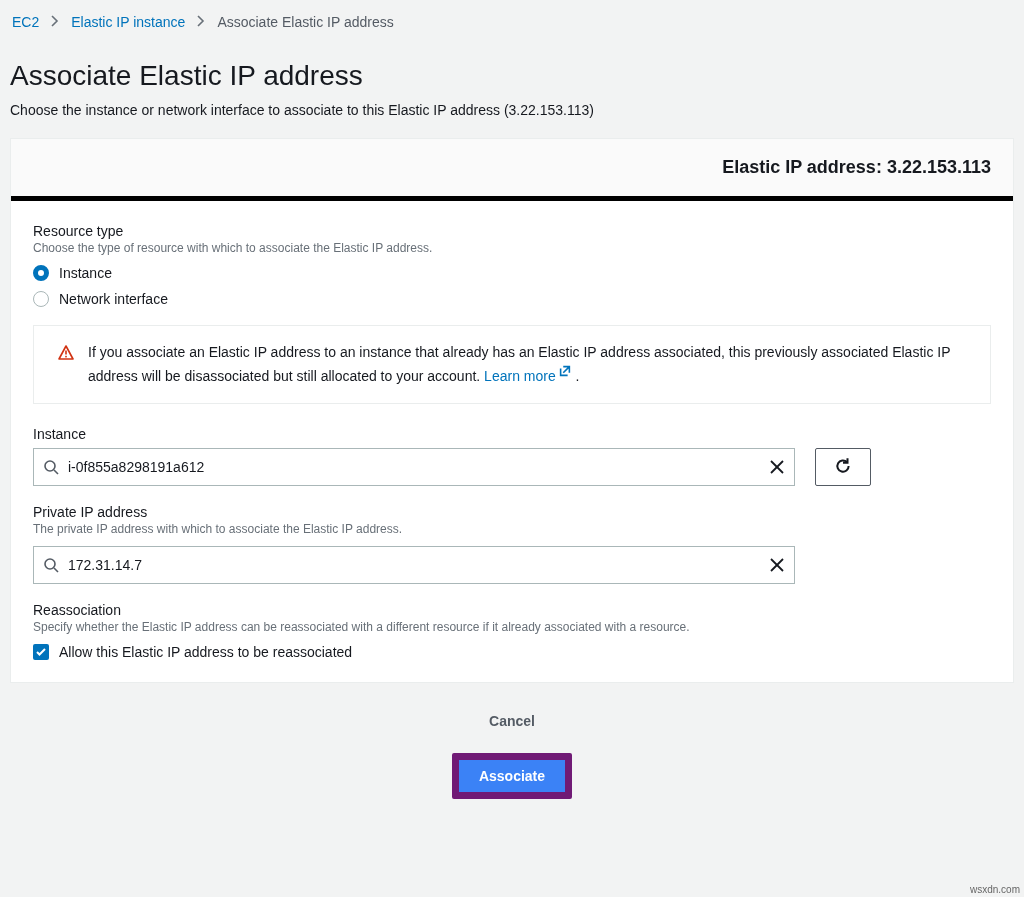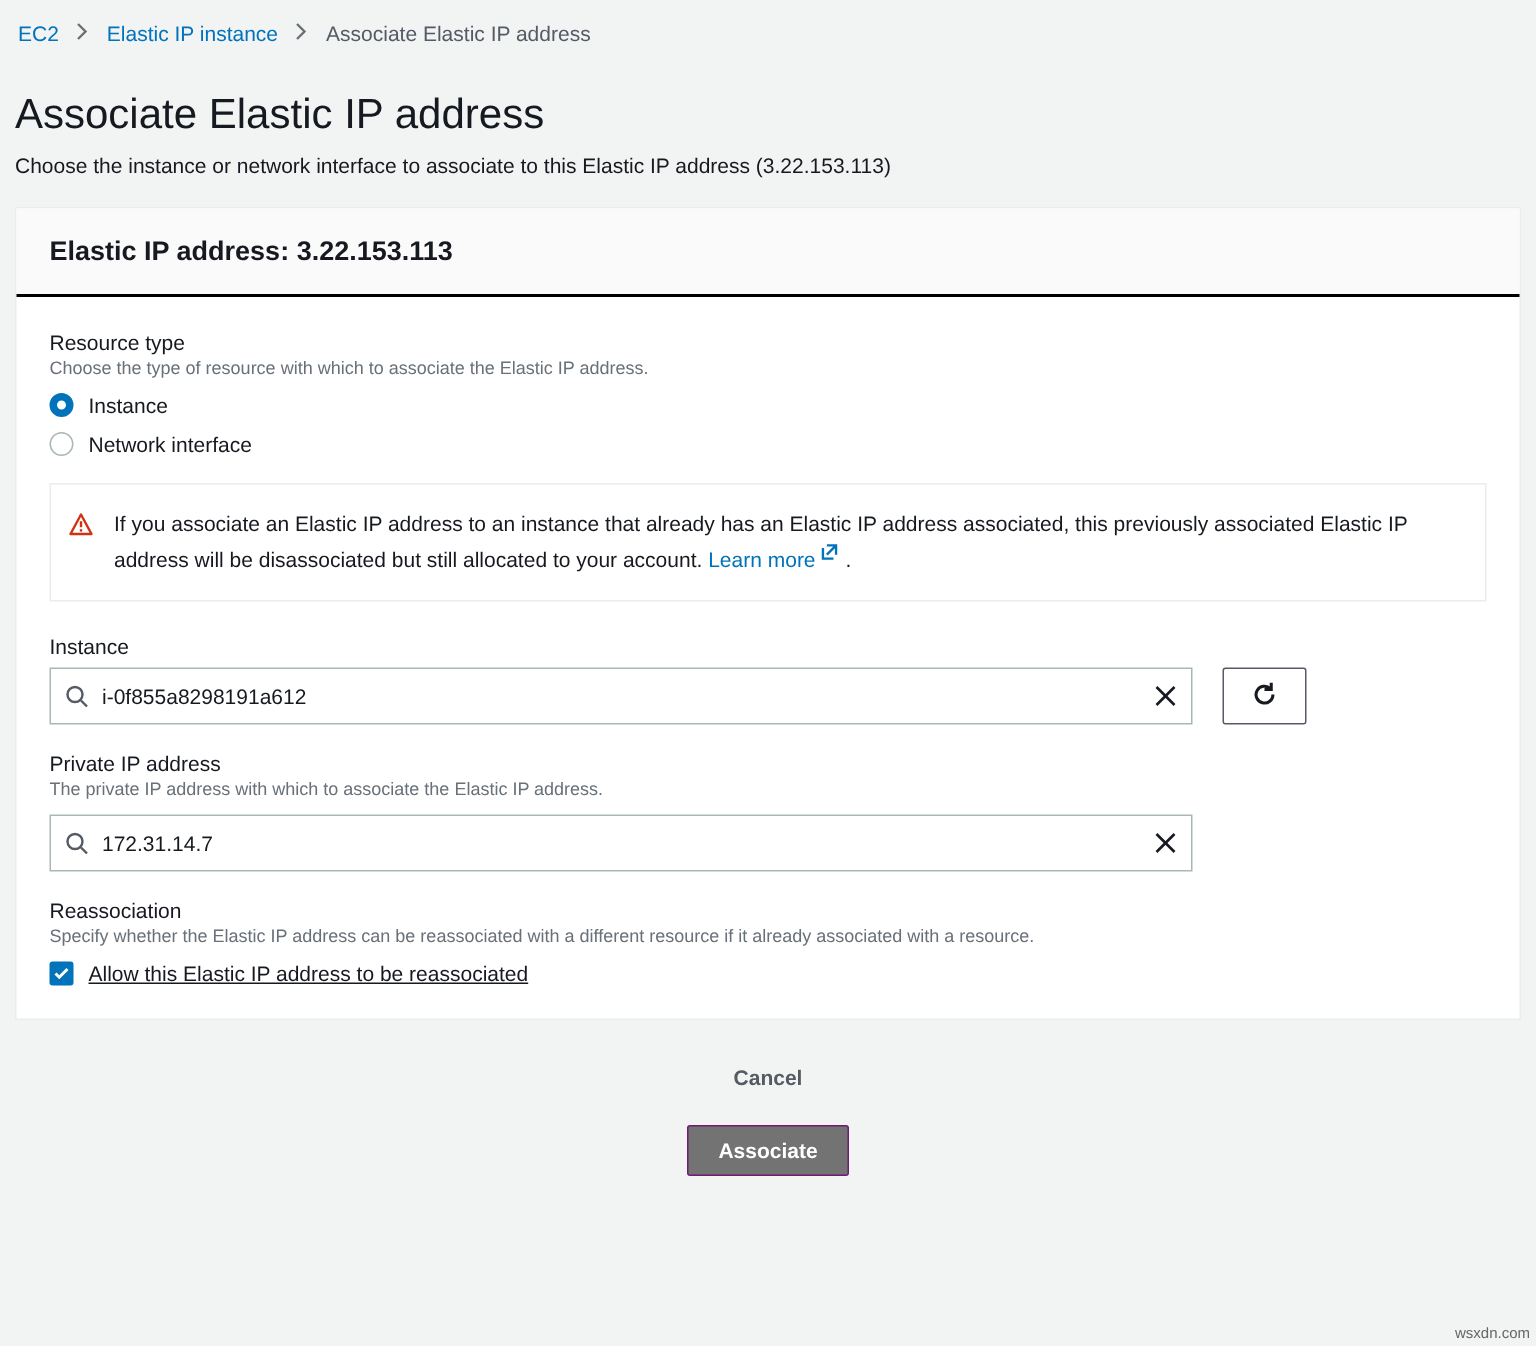--- a/index.html
+++ b/index.html
@@ -33,40 +33,41 @@
     color: #16191f;
     font-size: 14px;
   }
   .panel {
     background: #fff;
     border: 1px solid #eaeded;
     margin: 0 10px;
   }
   .panel-header {
     background: #fafafa;
-    border-bottom: 2px solid #000000;
+    border-bottom: 5px solid #000000;
     padding: 18px 22px;
     font-size: 18px;
     font-weight: 700;
+    text-align: right;
   }
   .panel-body { padding: 22px; }
   .section { margin-bottom: 18px; }
   .section-title { font-size: 14px; font-weight: 400; color:#16191f; margin-bottom: 2px; }
   .section-hint { font-size: 12px; color: #687078; margin-bottom: 10px; }
   .radio-group { display: flex; flex-direction: column; gap: 10px; margin-top: 10px; }
   .radio-item { display: flex; align-items: center; gap: 10px; cursor: pointer; }
   .radio-outer {
     width: 16px; height: 16px; border-radius: 50%;
     border: 1px solid #aab7b8; display: inline-flex;
     align-items: center; justify-content: center; background:#fff;
   }
   .radio-outer.selected { border: 5px solid #0073bb; }
   .info-box {
     border: 1px solid #eaeded;
-    padding: 16px 12px;
+    padding: 16px 24px;
     display: flex;
     gap: 14px;
     align-items: flex-start;
     margin-bottom: 22px;
   }
   .warn-icon svg { width: 16px; height: 16px; display:block; margin-top:3px; }
   .info-text { line-height: 1.5; color:#16191f; }
   .info-text a { color: #0073bb; text-decoration: none; }
   .ext-icon { display:inline-block; vertical-align: text-bottom; margin-left:2px; }
   .field-row { display: flex; gap: 20px; align-items: center; margin-bottom: 18px; margin-top:4px;}
@@ -87,32 +88,32 @@
   .input-clear {
     position: absolute; right: 10px; top: 50%; transform: translateY(-50%);
     width: 16px; height: 16px; color:#16191f; cursor:pointer;
   }
   .refresh-btn {
     width: 56px; height: 38px;
     border: 1px solid #545b64; background:#fff;
     display:flex; align-items:center; justify-content:center; cursor:pointer;
     border-radius: 2px;
   }
-  .checkbox-row { display:flex; align-items:center; gap:10px; margin-top:6px;text-decoration:underline; }
+  .checkbox-row { display:flex; align-items:center; gap:10px; margin-top:6px; }
   .checkbox {
     width: 16px; height: 16px; background:#0073bb; border-radius:2px;
     display:flex; align-items:center; justify-content:center;
   }
   .footer {
     display:flex; justify-content:flex-end; align-items:center;
     gap: 16px; padding: 22px 14px; flex-direction: column;
   }
   .btn { font-size:14px; font-weight:700; padding:8px 20px; border-radius:2px; cursor:pointer; }
   .btn-link { color:#545b64; background:none; border:none; font-weight:700; }
-  .btn-primary { background:#737373; color:#fff; border:1px solid #701a75; }
+  .btn-primary { background:#3b82f6; color:#fff; border:7px solid #701a75; }
   .watermark {
     position: fixed; right: 4px; bottom: 2px; font-size: 10px; color:#666;
   }
 </style>
 </head>
 <body>
 
 <div class="page">
 
   <nav class="breadcrumb">

